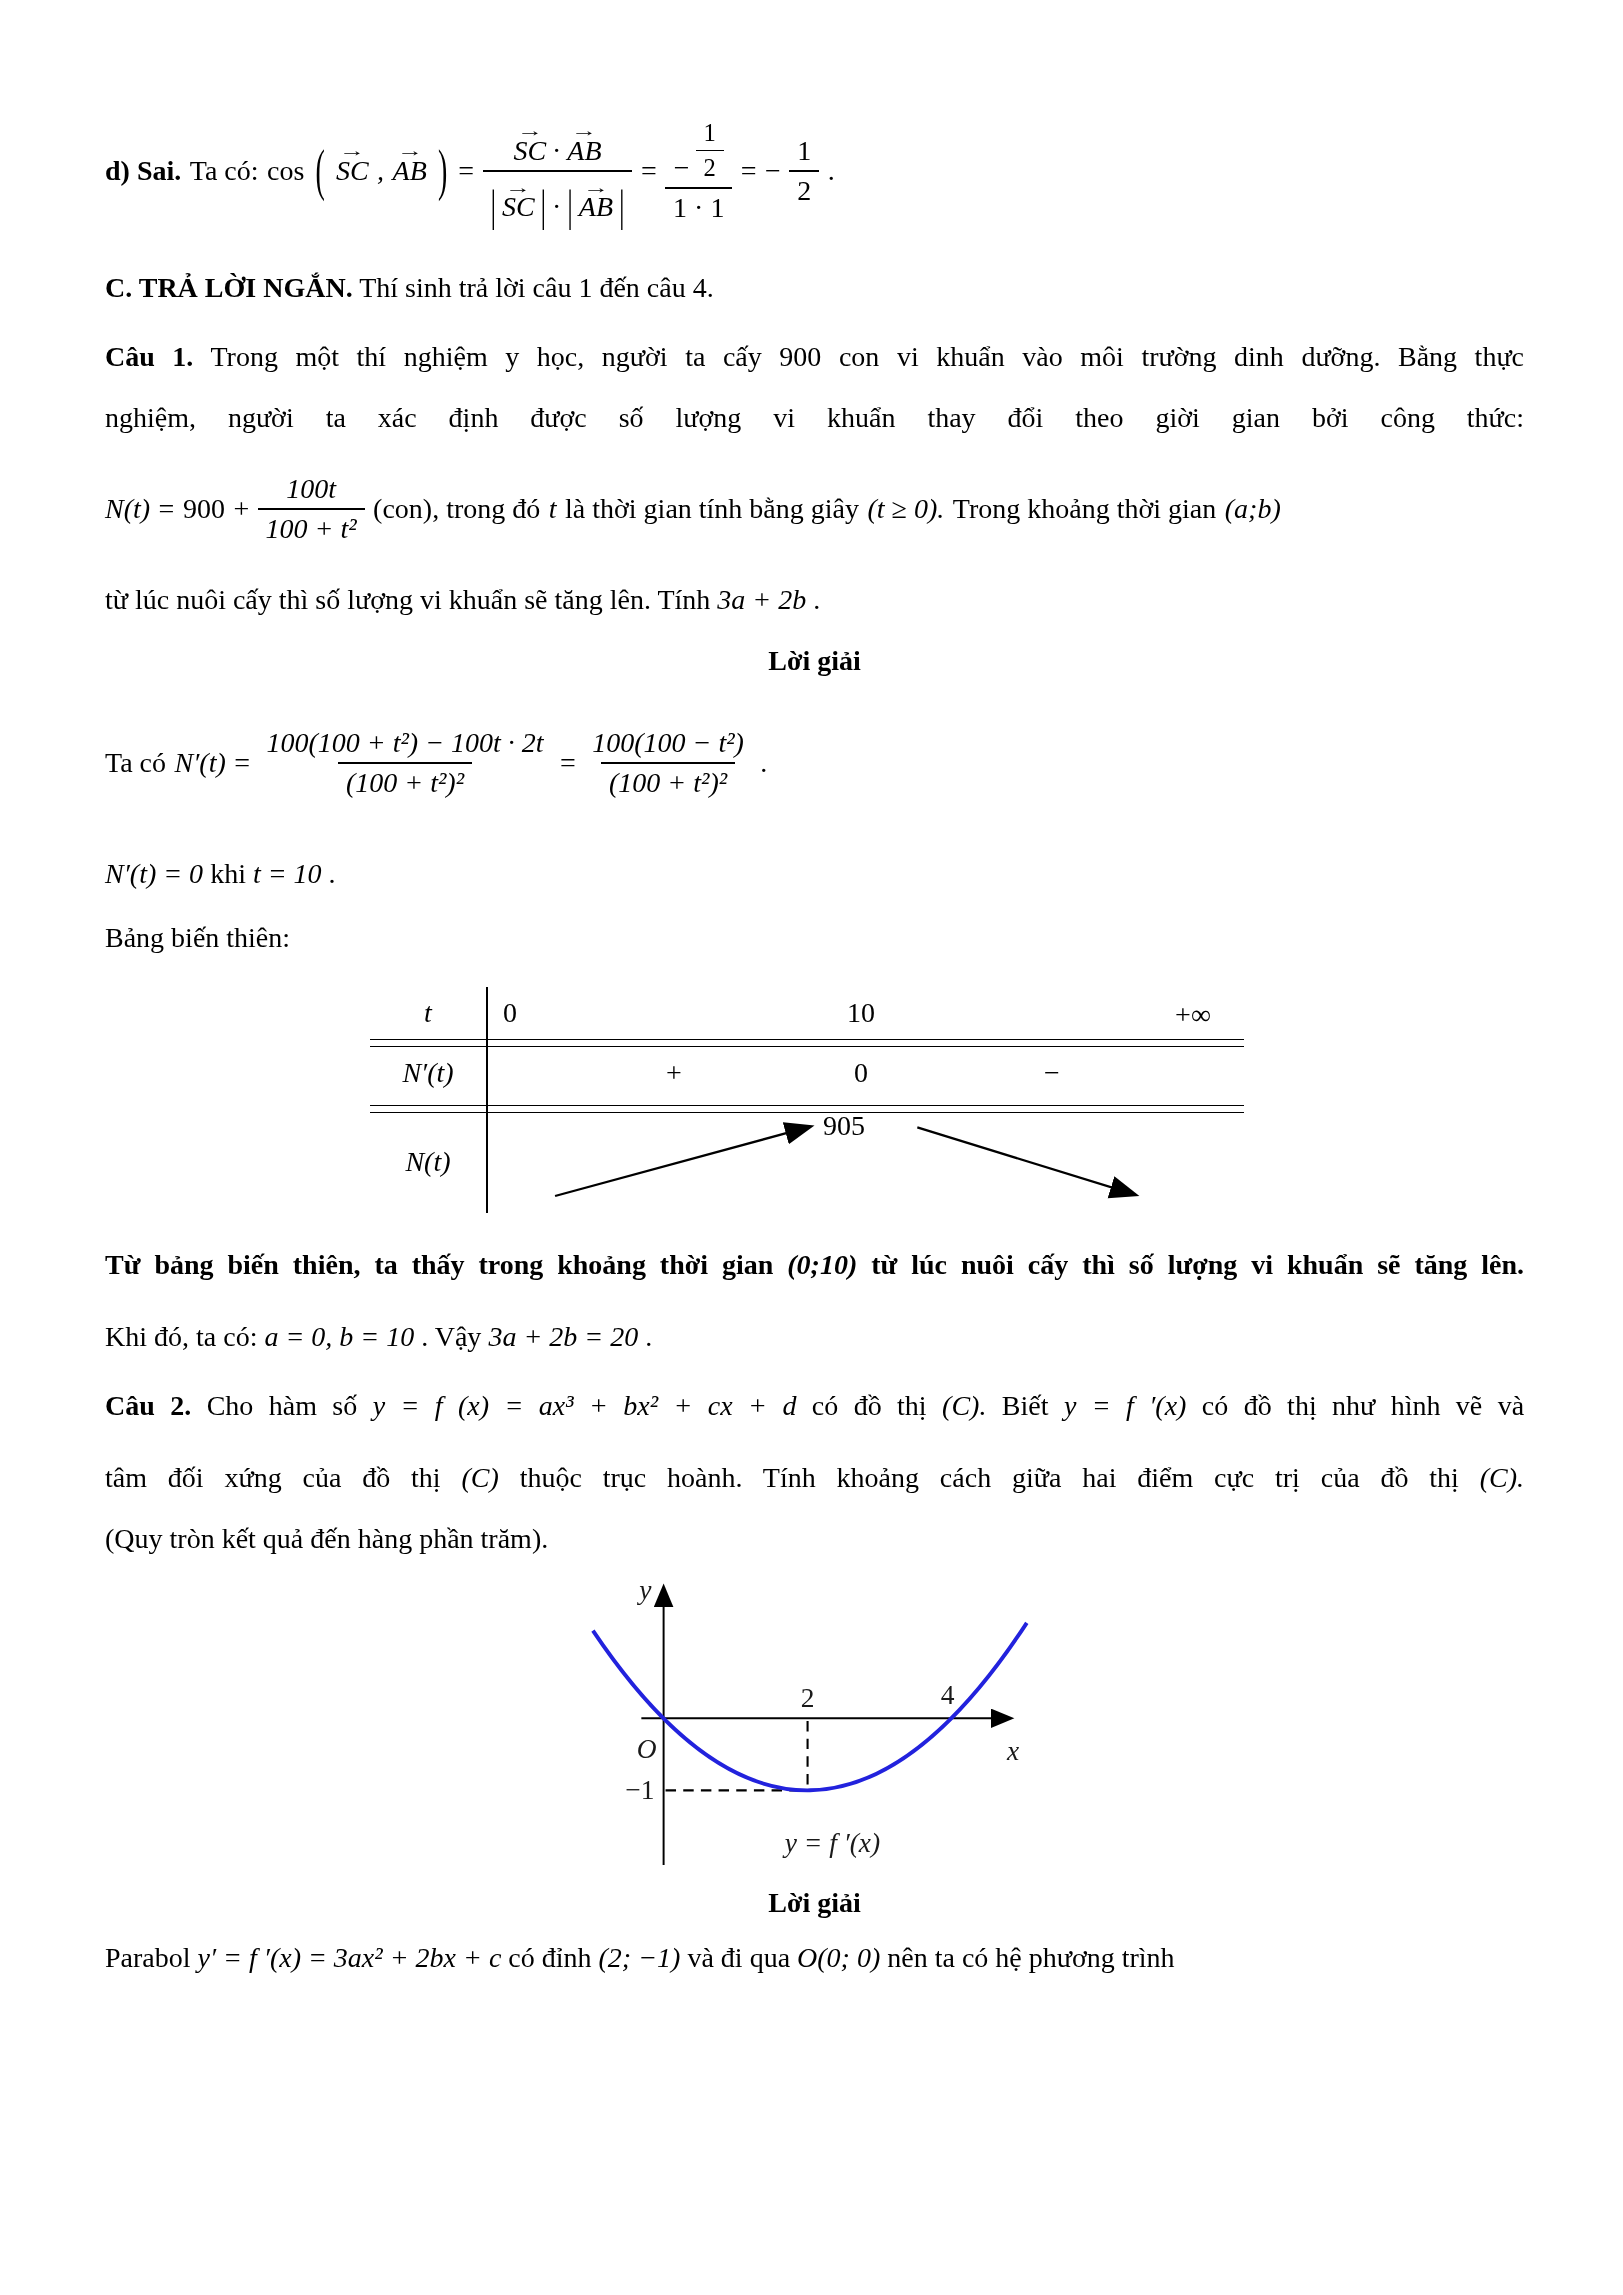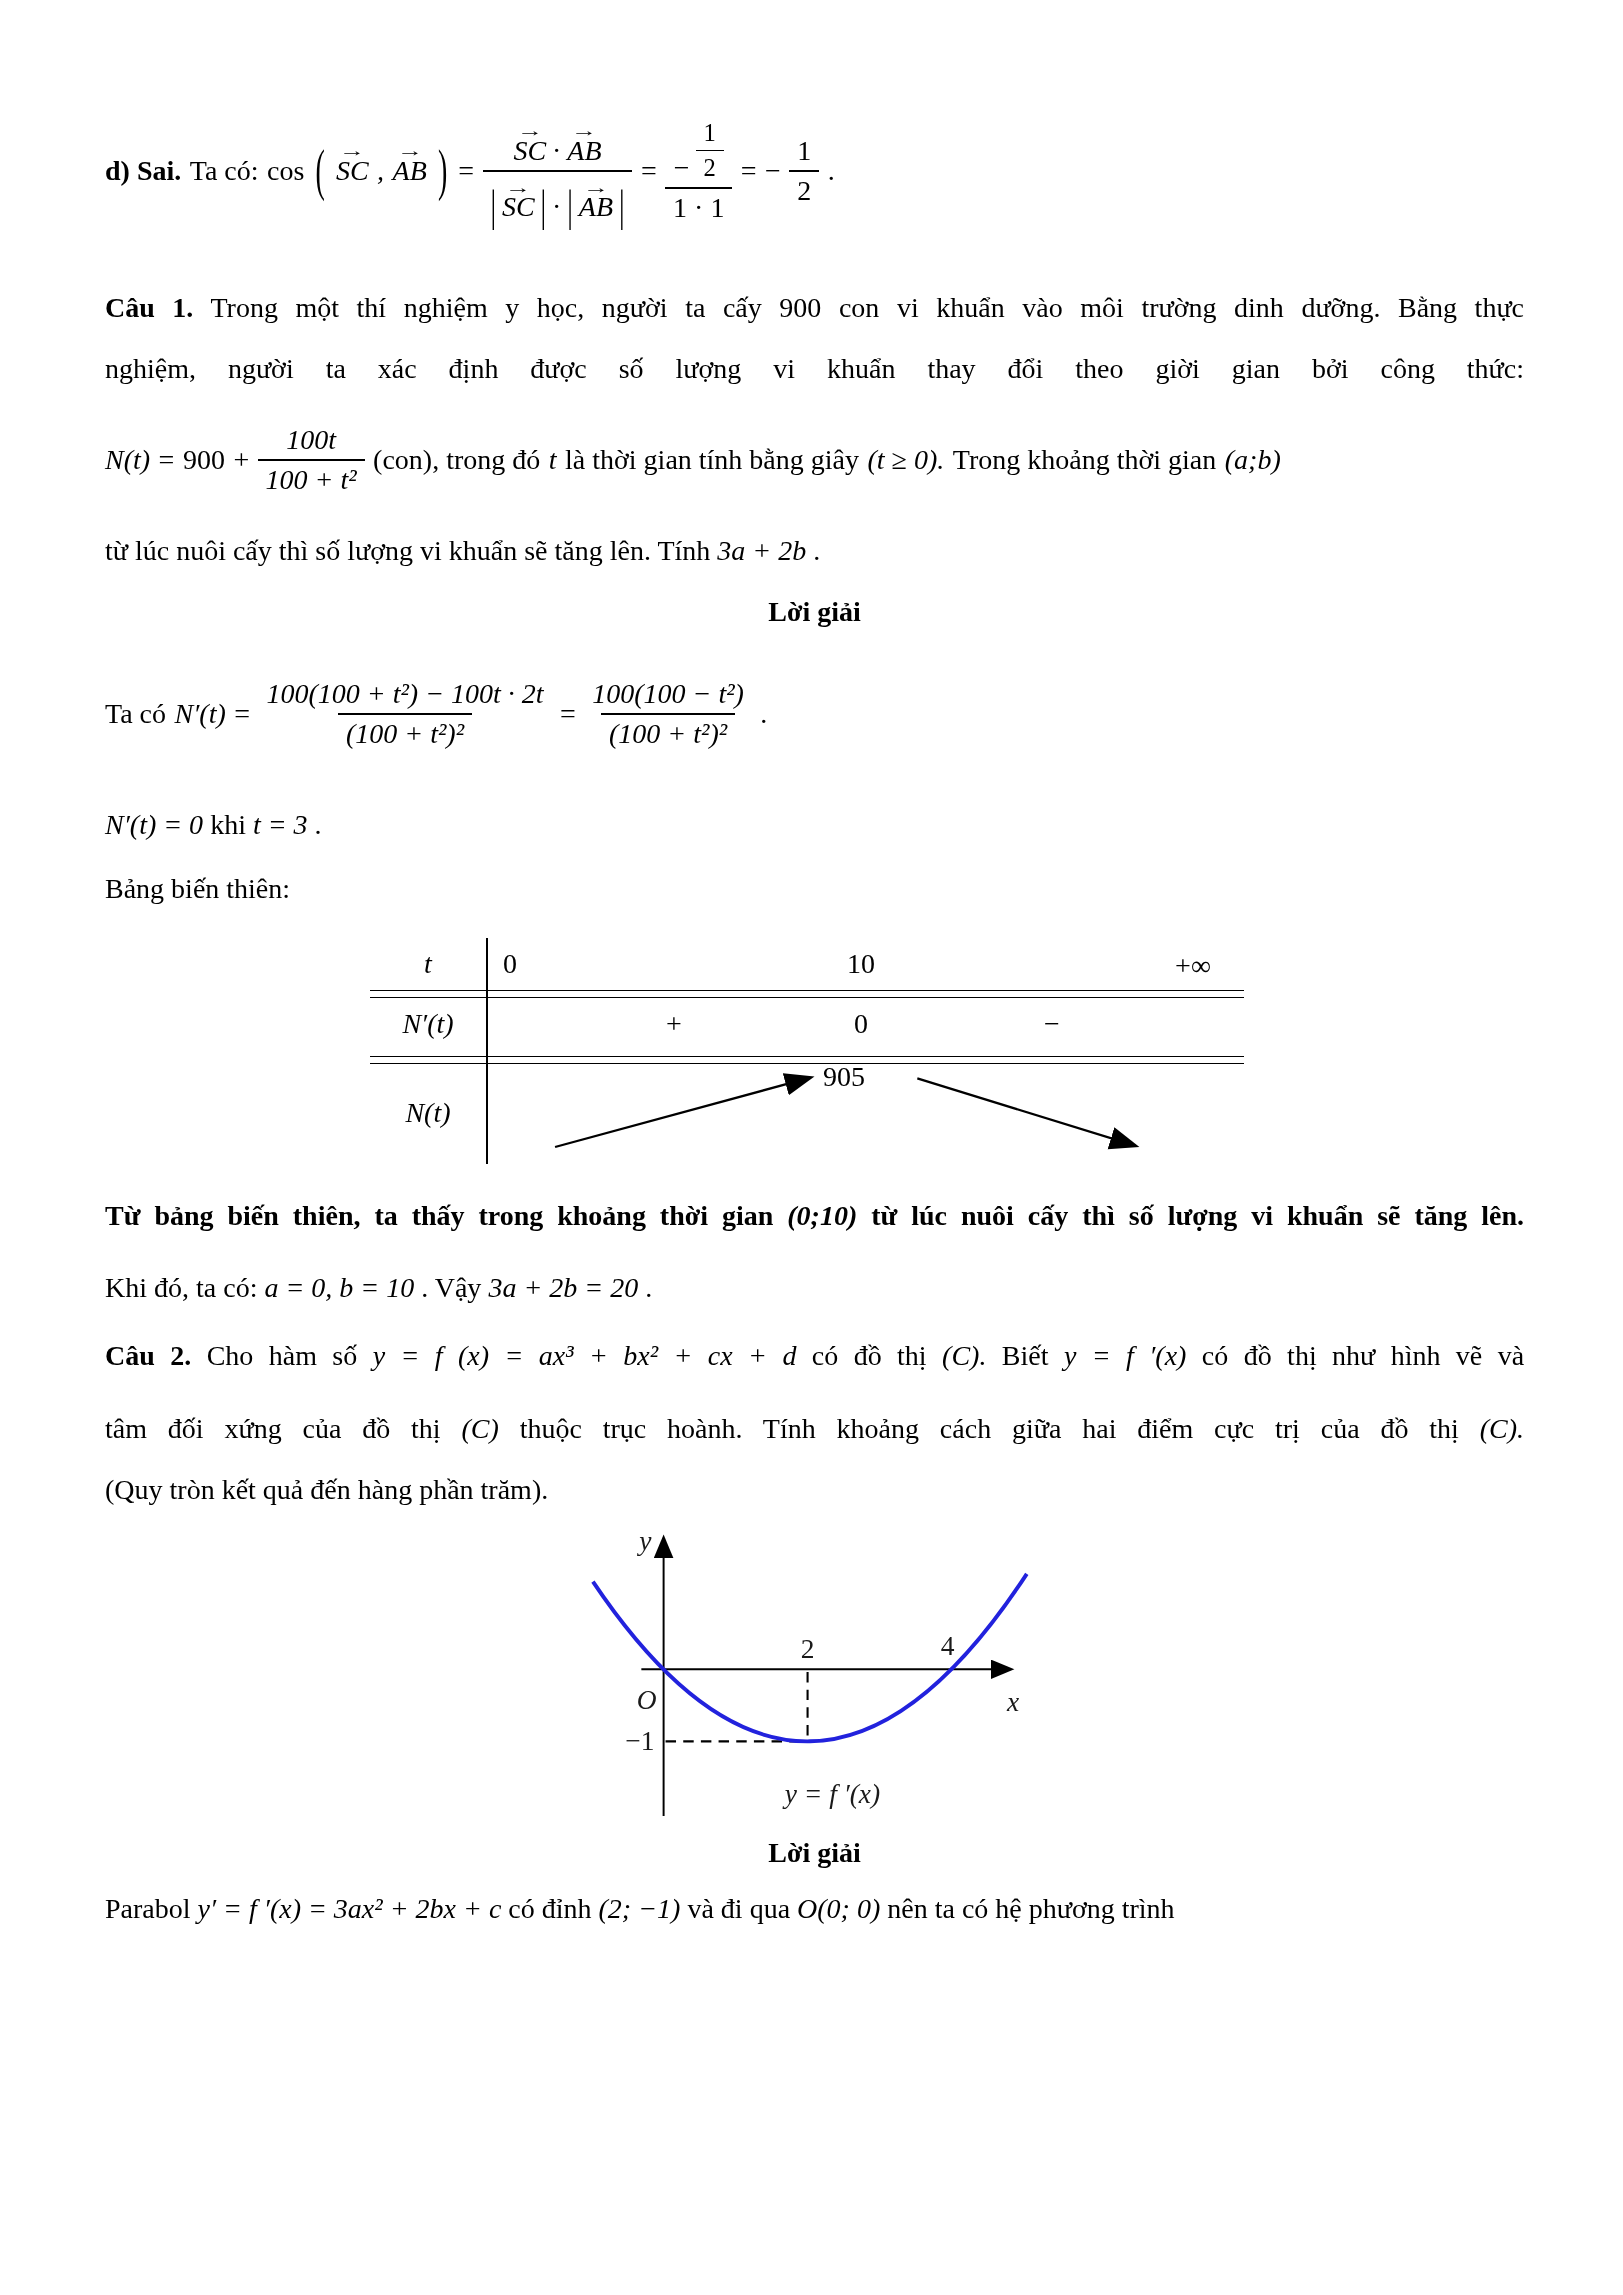--- a/index.html
+++ b/index.html
@@ -117,20 +117,24 @@
     <span>=</span>
     <span>−</span>
     <span class="frac">
       <span class="num">1</span>
       <span class="den">2</span>
     </span>
     <span>.</span>
   </div>
 
   
+  <div class="tline hC">
+    <span class="b">C. TRẢ LỜI NGẮN.</span>
+    <span>Thí sinh trả lời câu 1 đến câu 4.</span>
+  </div>
 
   
   <div class="jline l1">
     <span class="b">Câu 1.</span>
     <span>Trong một thí nghiệm y học, người ta cấy 900 con vi khuẩn vào môi trường dinh dưỡng. Bằng thực</span>
   </div>
   <div class="jline l2">
     <span>nghiệm, người ta xác định được số lượng vi khuẩn thay đổi theo giời gian bởi công thức:</span>
   </div>
   <div class="fline fN">
@@ -172,21 +176,21 @@
       <span class="num m">100(100 − t²)</span>
       <span class="den m">(100 + t²)²</span>
     </span>
     <span>.</span>
   </div>
 
   
   <div class="tline zl">
     <span class="m">N′(t) = 0</span>
     <span>khi</span>
-    <span class="m">t = 3</span>
+    <span class="m">t = 10</span>
     <span>.</span>
   </div>
 
   
   <div class="tline bbtlbl">Bảng biến thiên:</div>
 
   <div class="bbt">
     <div class="vline"></div>
     <div class="hline" style="top:52px;"></div>
     <div class="hline" style="top:118px;"></div>

